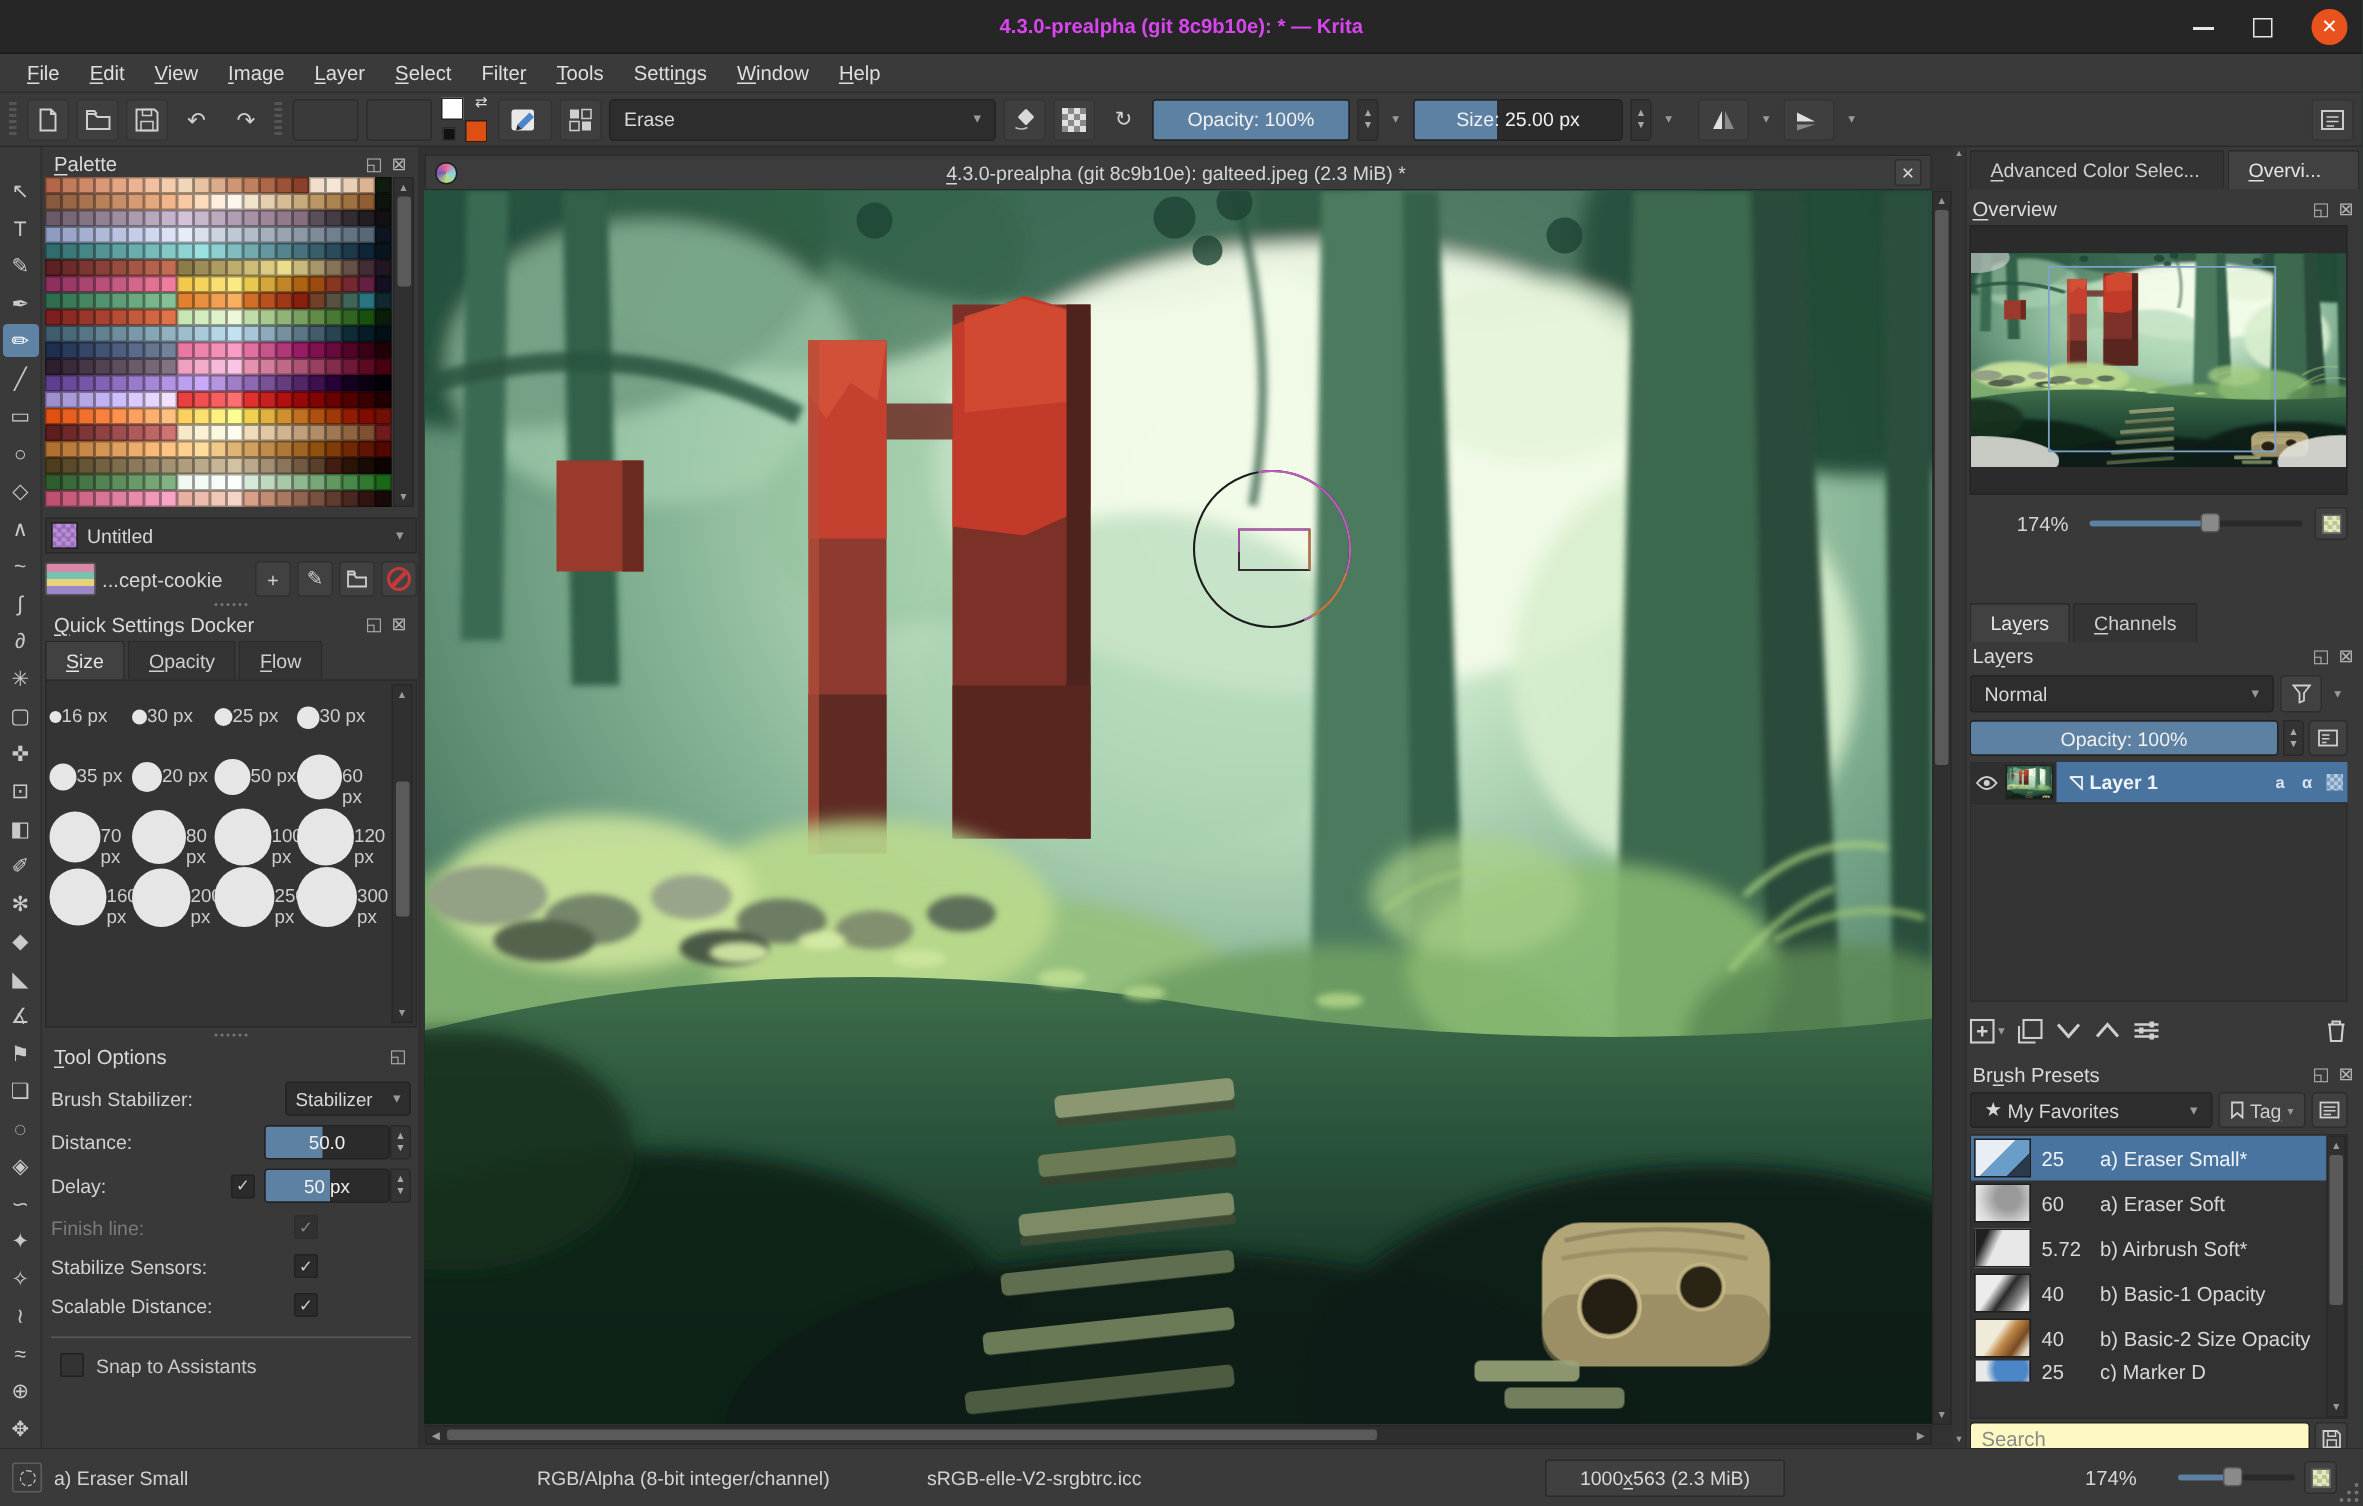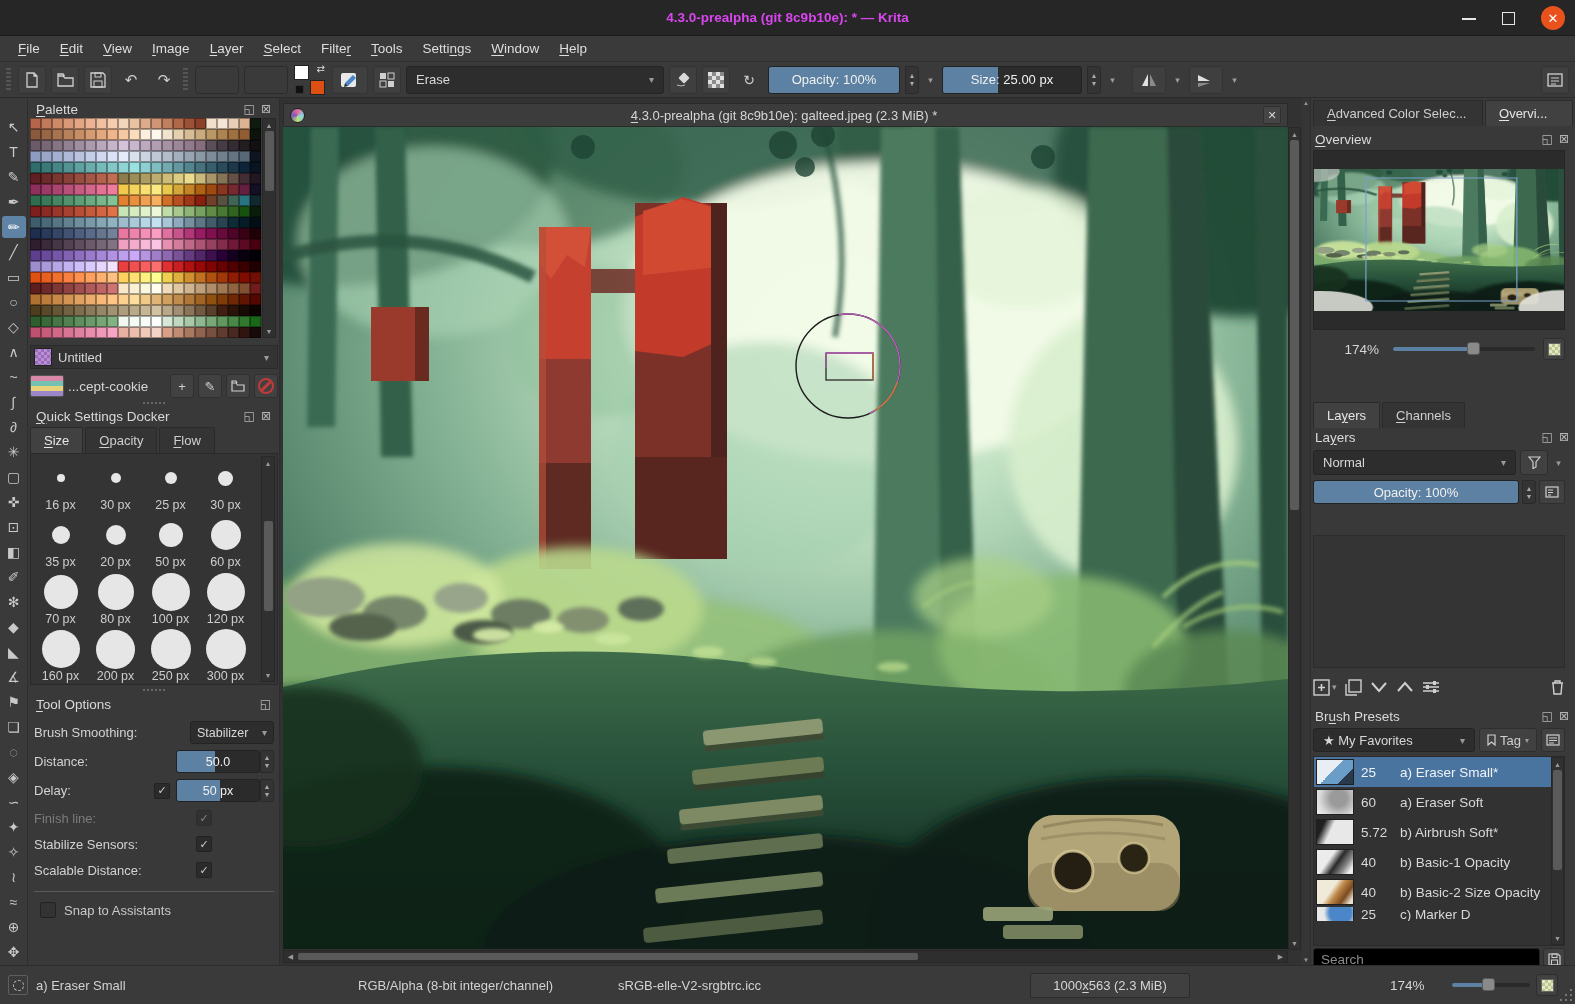--- a/index.html
+++ b/index.html
@@ -68,21 +68,21 @@
 .drag-dots { height:5px; display:flex; justify-content:center; gap:2px; }
 .drag-dots i { width:2px; height:2px; background:#777; border-radius:50%; display:block; margin-top:1px; }
 .qsd-title { position:absolute; top:309px; left:0; right:0; height:18px; }
 .tabs-row { display:flex; align-items:flex-end; }
 .tab { background:#343434; border:1px solid #2a2a2a; border-bottom:none; padding:5px 13px 5px; font-size:13px; color:#cfcfcf; border-radius:2px 2px 0 0; margin-right:2px; }
 .tab.active { background:#414141; color:#e6e6e6; }
 .qsd-tabs { position:absolute; top:329px; left:2px; }
 .size-panel { position:absolute; top:355px; left:2px; width:248px; height:232px; background:#343434; border:1px solid #2a2a2a; overflow:hidden; }
 .size-grid { position:absolute; left:2px; top:4px; width:226px; }
 .size-row { display:flex; }
-.size-cell { width:55px; display:flex; flex-direction:column; align-items:center; }
+.size-cell { width:55px; display:flex; flex-direction:row; align-items:center; }
 .size-circle-box { height:40px; display:flex; align-items:center; justify-content:center; }
 .size-circle { background:#e6e6e6; border-radius:50%; }
 .size-label { font-size:12.5px; color:#cdcdcd; height:17px; }
 .to-title { position:absolute; top:597px; left:0; right:0; height:18px; }
 .to-rows { position:absolute; top:620px; left:6px; width:240px; }
 .to-row { display:flex; align-items:center; height:29px; font-size:13px; color:#d2d2d2; }
 .to-row .lbl { flex:1; }
 .to-row .dim { color:#7b7b7b; }
 .smallspin { width:84px; height:23px; }
 .smallcombo { width:84px; height:23px; font-size:12.5px; padding:0 6px; }
@@ -139,21 +139,21 @@
 .preset-size { width:32px; }
 .preset-thumb { width:38px; height:26px; border:1px solid #1f1f1f; background:#ececec; flex:0 0 auto; }
 .th-eraser-small { background:linear-gradient(135deg,#e8eef4 0 45%,#6b9dc9 45% 75%,#2a3a4a 75%); }
 .th-eraser-soft { background:radial-gradient(circle at 60% 35%,#9a9a9a 0 30%,#d8d8d8 70%,#f0f0f0); }
 .th-airbrush { background:linear-gradient(115deg,#202020 0 18%,#e8e8e8 40%),#e8e8e8; }
 .th-basic2 { background:linear-gradient(125deg,#ececec 35%,#2a2a2a 55%,#888 75%,#ececec 90%); }
 .th-basic5 { background:linear-gradient(125deg,#f0ead8 40%,#c08a4a 55%,#7a4a20 75%,#e8e0cc 92%); }
 .th-pencil { background:linear-gradient(115deg,#f2f2f2 45%,#3a3a3a 60%,#c9c9c9 70%,#f2f2f2 85%); }
 .th-marker { background:radial-gradient(circle at 65% 45%,#4a86c8 0 40%,#e8e8e8 62%); }
 .search-row { position:absolute; left:11px; top:850px; width:252px; height:22px; display:flex; gap:3px; }
-.search-input { flex:1; background:#000000; border:1px solid #232323; border-radius:3px; color:#8a8a8a; font-size:13.5px; padding:0 7px; display:flex; align-items:center; }
+.search-input { flex:1; background:#fef9c3; border:1px solid #232323; border-radius:3px; color:#8a8a8a; font-size:13.5px; padding:0 7px; display:flex; align-items:center; }
 
 
 .statusbar { position:absolute; top:965px; left:0; width:1575px; height:39px; background:#3a3a3a; border-top:1px solid #2c2c2c; }
 .sel-ind { position:absolute; left:8px; top:9px; width:20px; height:20px; border:1px solid #5e5e5e; border-radius:2px; display:flex; align-items:center; justify-content:center; }
 .sel-ind i { width:11px; height:11px; border:1px dashed #bbb; border-radius:50%; display:block; }
 .sb-text { position:absolute; top:12px; font-size:13px; color:#d2d2d2; }
 .dims-box { position:absolute; left:1030px; top:7px; width:160px; height:25px; background:#404040; border:1px solid #2b2b2b; border-radius:2px; display:flex; align-items:center; justify-content:center; font-size:13px; color:#d6d6d6; }
 .sb-zoom { position:absolute; left:1390px; top:12px; font-size:13.5px; color:#d6d6d6; }
 .sb-slider { position:absolute; left:1452px; top:17px; width:78px; }
 .sb-zbtn { position:absolute; left:1536px; top:8px; }
@@ -1099,21 +1099,21 @@
       <i></i>
     </div>
   <div class="docker-title to-title">
     <span><u>T</u>ool Options</span>
     <span class="dicons">
         <span>◱</span>
       </span>
   </div>
   <div class="to-rows">
     <div class="to-row">
-      <span class="lbl">Brush Smoothing:</span>
+      <span class="lbl">Brush Stabilizer:</span>
       <span class="combo smallcombo">
         <span>Stabilizer</span>
         <span class="carrow">▾</span>
       </span>
     </div>
     <div class="to-row">
       <span class="lbl">Distance:</span>
       <span class="sliderspin smallspin">
         <span class="fill" style="width:46%"></span>
           <span class="txt" style="font-size:12.5px">50.0</span>
@@ -1255,20 +1255,46 @@
     <span class="spincol" style="height:24px">
         <span>▲</span>
         <span>▼</span>
       </span>
     <span class="icbtn" style="width:26px;height:24px">
         <svg width="14" height="12" viewBox="0 0 14 12">
           <rect x="1" y="1" width="12" height="10" fill="none" stroke="#cfcfcf" stroke-width="1.2"></rect>
           <path d="M3 4 h5 M3 6.5 h5 M3 9 h3" stroke="#cfcfcf"></path>
         </svg>
       </span>
+  </div>
+  <div class="layer-row">
+    <span class="lr-ic" style="color:#cfcfcf;width:22px">
+        <svg width="15" height="10" viewBox="0 0 15 10">
+          <path d="M1 5 Q7.5 -3 14 5 Q7.5 13 1 5 Z" fill="none" stroke="#cfcfcf" stroke-width="1.3"></path>
+          <circle cx="7.5" cy="5" r="2" fill="#cfcfcf"></circle>
+        </svg>
+      </span>
+    <span class="layer-thumb">
+        <svg viewBox="0 0 1005 822" preserveAspectRatio="none">
+          <use href="#scene"></use>
+        </svg>
+      </span>
+    <div class="layer-main">
+      <svg width="10" height="10" viewBox="0 0 10 10">
+          <path d="M1 1 h8 v8 L1 1" fill="none" stroke="#e8eef4" stroke-width="1.2"></path>
+        </svg>
+      <span>Layer 1</span>
+      <span style="margin-left:auto;display:flex">
+        <span class="lr-ic">a</span>
+        <span class="lr-ic">α</span>
+        <span class="lr-ic">
+            <span style="width:11px;height:11px;background:repeating-conic-gradient(#7a9cc0 0 25%,#b8cce0 0 50%) 0 0/5px 5px;display:block"></span>
+          </span>
+      </span>
+    </div>
   </div>
   <div class="layers-empty"></div>
   <div class="layer-btns">
     <span class="lbtn" style="gap:2px">
         <svg width="17" height="17" viewBox="0 0 17 17">
           <rect x="1" y="1" width="15" height="15" fill="none" stroke="#cfcfcf" stroke-width="1.4"></rect>
           <path d="M8.5 5 v7 M5 8.5 h7" stroke="#cfcfcf" stroke-width="1.6"></path>
         </svg>
         <span style="font-size:9px;color:#9a9a9a">▾</span>
       </span>

